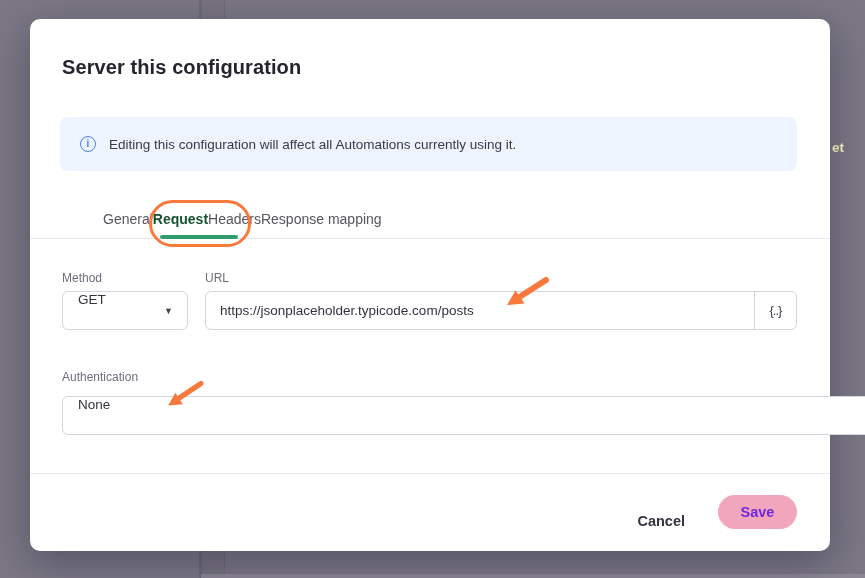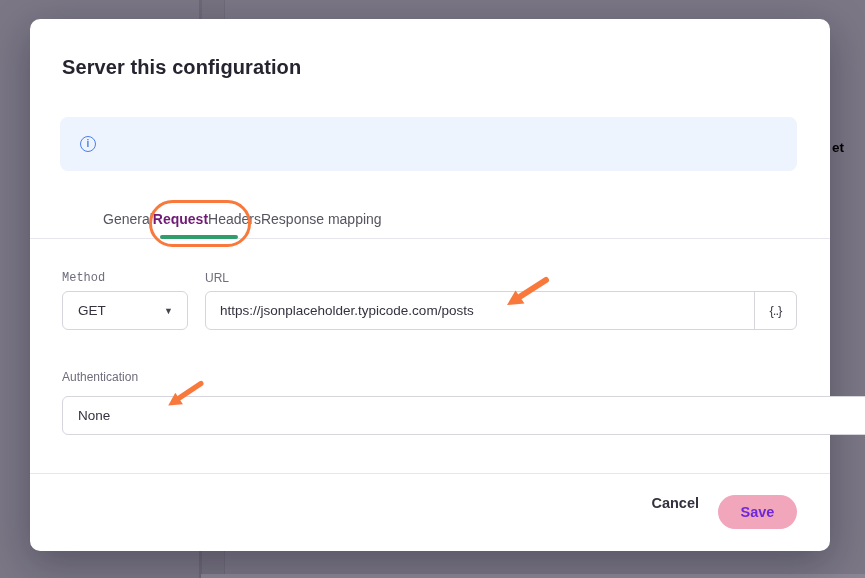--- a/index.html
+++ b/index.html
@@ -16,21 +16,21 @@
   .bg-vline-a { position: absolute; left: 199px; top: 0; width: 3px; height: 578px; background: #6d6977; }
   .bg-vline-b { position: absolute; left: 224px; top: 0; width: 1px; height: 578px; background: #6f6b79; }
   .bg-colband { position: absolute; left: 202px; top: 0; width: 22px; height: 578px; background: rgba(0,0,0,0.03); }
   .bg-bottom-strip { position: absolute; left: 201px; top: 574px; right: 0; height: 4px; background: #8b8795; }
   .bg-row { position: absolute; left: 0; top: 557px; width: 865px; height: 17px; color: #37343f; font-size: 13.5px; }
   .bg-cell-name { position: absolute; left: 258px; top: 0; }
   .bg-cell-info { position: absolute; left: 337px; top: 1px; width: 13px; height: 13px; border: 1.3px solid #5e5b69;
     border-radius: 50%; color: #5e5b69; font-size: 9px; text-align: center; line-height: 11px; font-style: italic; }
   .bg-cell-method { position: absolute; left: 560px; top: 0; }
   .bg-cell-key { position: absolute; left: 639px; top: 0; }
-  .bg-clipped { position: absolute; left: 832px; top: 140px; color: #000000; font-size: 13.5px; font-weight: 600; }
+  .bg-clipped { position: absolute; left: 832px; top: 140px; color: #fef9c3; font-size: 13.5px; font-weight: 600; }
 
   
   .modal {
     position: absolute; left: 30px; top: 19px; width: 800px; height: 532px;
     background: #ffffff; border-radius: 10px; z-index: 10;
     box-shadow: 0 12px 40px rgba(20,16,40,0.35);
   }
   .modal-title {
     position: absolute; left: 32px; top: 37px;
     font-size: 20px; font-weight: 600; color: #26242f; letter-spacing: 0.1px;
@@ -47,57 +47,57 @@
     color: #4c7fe9; font-size: 10px; font-weight: 700;
     text-align: center; line-height: 13px;
   }
   .banner-text { font-size: 13.5px; color: #3b3947; }
 
   .tabs {
     position: absolute; left: 73px; top: 192px;
     display: flex; font-size: 14px; color: #55545f;
   }
   .tab { cursor: pointer; white-space: nowrap; }
-  .tab.active { color: #701a75; font-weight: 700; }
+  .tab.active { color: #14532d; font-weight: 700; }
   .tabs-border { position: absolute; left: 0; top: 219px; width: 800px; height: 1px; background: #e7e6ed; }
   .tab-underline { position: absolute; left: 130px; top: 216px; width: 78px; height: 4px; background: #2f9e6a; border-radius: 2px; }
   .annotation-ring {
     position: absolute; left: 119px; top: 181px; width: 102px; height: 47px;
     border: 3px solid #f8793b; border-radius: 24px; pointer-events: none;
   }
 
   .field-label { position: absolute; font-size: 12px; color: #6e6d7c; }
-  .label-method { left: 32px; top: 252px; font-family: Liberation Mono, monospace; }
+  .label-method { left: 32px; top: 252px; }
   .label-url { left: 175px; top: 252px; }
   .label-auth { left: 32px; top: 351px; }
 
   .select-box, .input-box {
     position: absolute; height: 39px; border: 1px solid #d6d5dd; border-radius: 6px;
     background: #fff; font-size: 13.5px; color: #34323f;
-    display: flex; align-items: center;
+    display: flex; 
   }
   .method-select { left: 32px; top: 272px; width: 126px; padding-left: 15px; cursor: pointer; }
   .auth-select { left: 32px; top: 377px; width: 857px; padding-left: 15px; cursor: pointer; }
   .caret { position: absolute; right: 14px; top: 50%; transform: translateY(-50%); font-size: 9px; color: #45434f; }
 
   .url-group {
     position: absolute; left: 175px; top: 272px; width: 592px; height: 39px;
     border: 1px solid #d6d5dd; border-radius: 6px; background: #fff;
     display: flex; align-items: stretch; overflow: hidden;
   }
   .url-value { flex: 1; display: flex; align-items: center; padding-left: 14px;
     font-size: 13.5px; color: #34323f; white-space: nowrap; }
   .braces-btn {
     width: 42px; border-left: 1px solid #d6d5dd;
     display: flex; align-items: center; justify-content: center;
     font-size: 13px; color: #3f3e4a; cursor: pointer; letter-spacing: -1px;
   }
 
   .footer-border { position: absolute; left: 0; top: 454px; width: 800px; height: 1px; background: #e7e6ed; }
-  .footer { position: absolute; right: 33px; top: 476px; height: 34px; display: flex; align-items: flex-start; gap: 19px; }
+  .footer { position: absolute; right: 33px; top: 476px; height: 34px; display: flex; align-items: flex-end; gap: 33px; }
   .cancel-btn { font-size: 14.5px; font-weight: 600; color: #34323f; background: none; border: none; cursor: pointer;
     font-family: "Liberation Sans", sans-serif; }
   .save-btn {
     width: 79px; height: 34px; border: none; border-radius: 17px;
     background: #f2a6bb; color: #6d28d9; font-size: 14.5px; font-weight: 600;
     cursor: default; font-family: "Liberation Sans", sans-serif;
   }
 
   .arrow-svg { position: absolute; pointer-events: none; z-index: 20; }
   .arrow-url { left: 472px; top: 256px; width: 50px; height: 34px; }
@@ -113,20 +113,21 @@
   <div class="bg-bottom-strip"></div>
   <span class="bg-clipped">et</span>
 </div>
 
 <div class="modal">
 
   <div class="modal-title">Server this configuration</div>
 
   <div class="banner">
     <span class="banner-icon">i</span>
+    <span class="banner-text">Editing this configuration will affect all Automations currently using it.</span>
   </div>
 
   <div class="tabs">
     <span class="tab">General</span>
     <span class="tab active">Request</span>
     <span class="tab">Headers</span>
     <span class="tab">Response mapping</span>
   </div>
   <div class="tabs-border"></div>
   <div class="tab-underline"></div>

